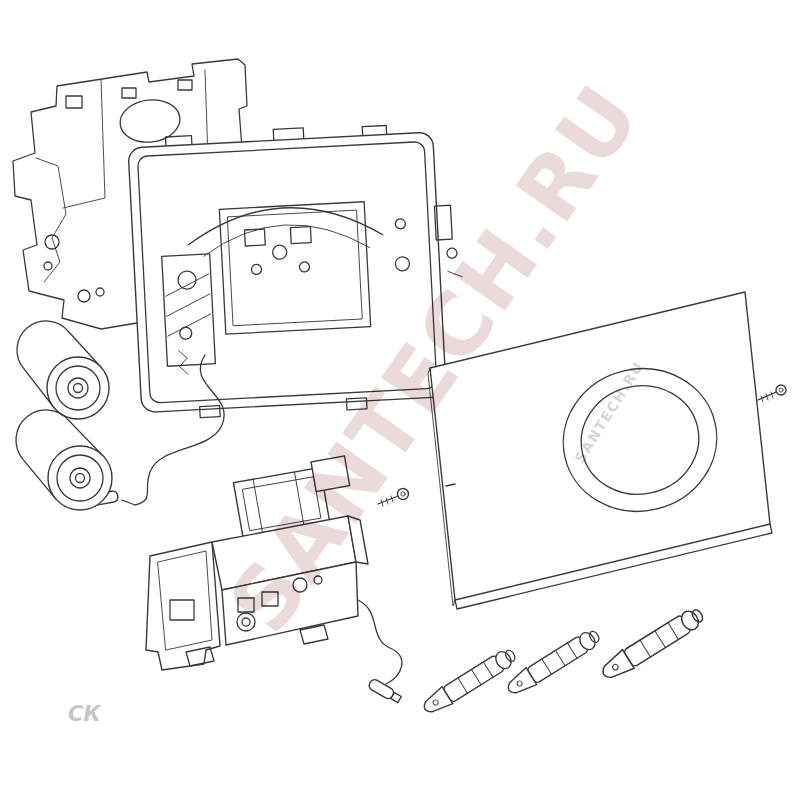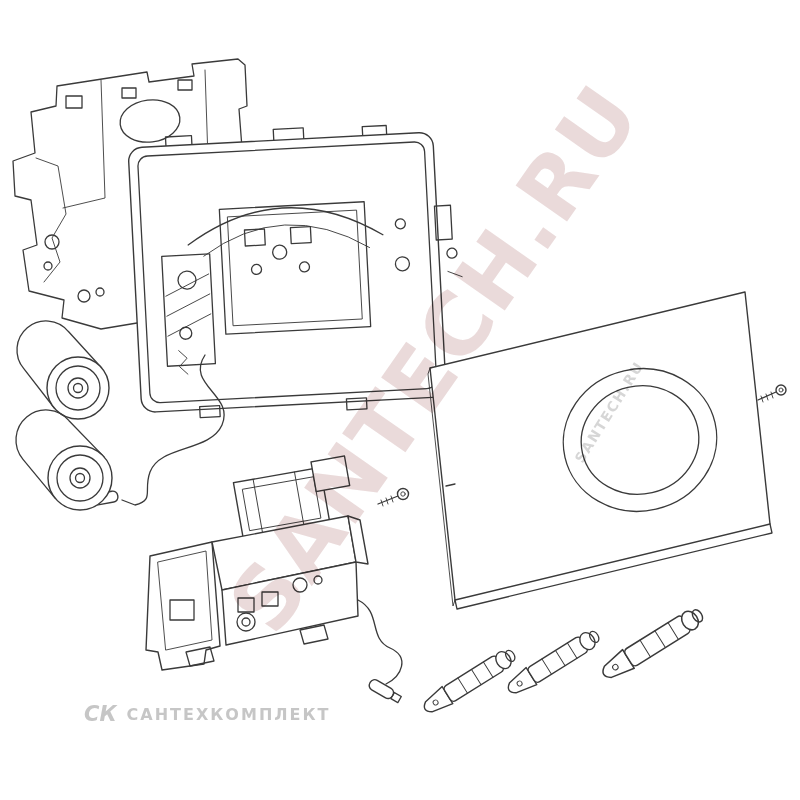--- a/index.html
+++ b/index.html
@@ -15,21 +15,21 @@
   .wm{position:absolute;white-space:nowrap;mix-blend-mode:multiply;
       pointer-events:none;}
   .wm-large{left:288px;top:556px;height:92px;line-height:92px;
       transform:rotate(-55deg);transform-origin:0 100%;
       font-size:86px;font-weight:bold;letter-spacing:2px;
       color:var(--watermark-large,#dcc2c2);opacity:.6;}
   .wm-small{left:586px;top:448px;height:18px;line-height:18px;
       transform:rotate(-58deg);transform-origin:0 100%;
       font-size:14px;font-weight:bold;letter-spacing:1.5px;
       color:var(--watermark-small,#d4d4d4);opacity:.95;}
-  .wm-footer{left:84px;top:702px;display:flex;align-items:center;gap:10px;
+  .wm-footer{left:68px;top:702px;display:flex;align-items:center;gap:10px;
       color:var(--watermark-footer,#c6c6c6);letter-spacing:2px;
       font-size:16px;font-weight:bold;}
   .wm-footer .logo{font-size:21px;font-weight:800;font-style:italic;
       letter-spacing:0;}
 </style>
 </head>
 <body>
 
 <div class="canvas">
 
@@ -182,15 +182,14 @@
       <path class="ln thin" d="M-18 -9 v18 M-2 -9 v18 M12 -9 v18"></path>
       <ellipse class="fw" cx="30" cy="0" rx="7" ry="9"></ellipse>
       <ellipse class="ln" cx="38" cy="0" rx="4" ry="6"></ellipse>
     </g>
   </svg>
 
   <div class="wm wm-large">SANTECH.RU</div>
   <div class="wm wm-small">SANTECH.RU</div>
   <div class="wm wm-footer">
     <span class="logo">СК</span>
-    <span>САНТЕХКОМПЛЕКТ</span>
   </div>
 </div>
 
 </body></html>

